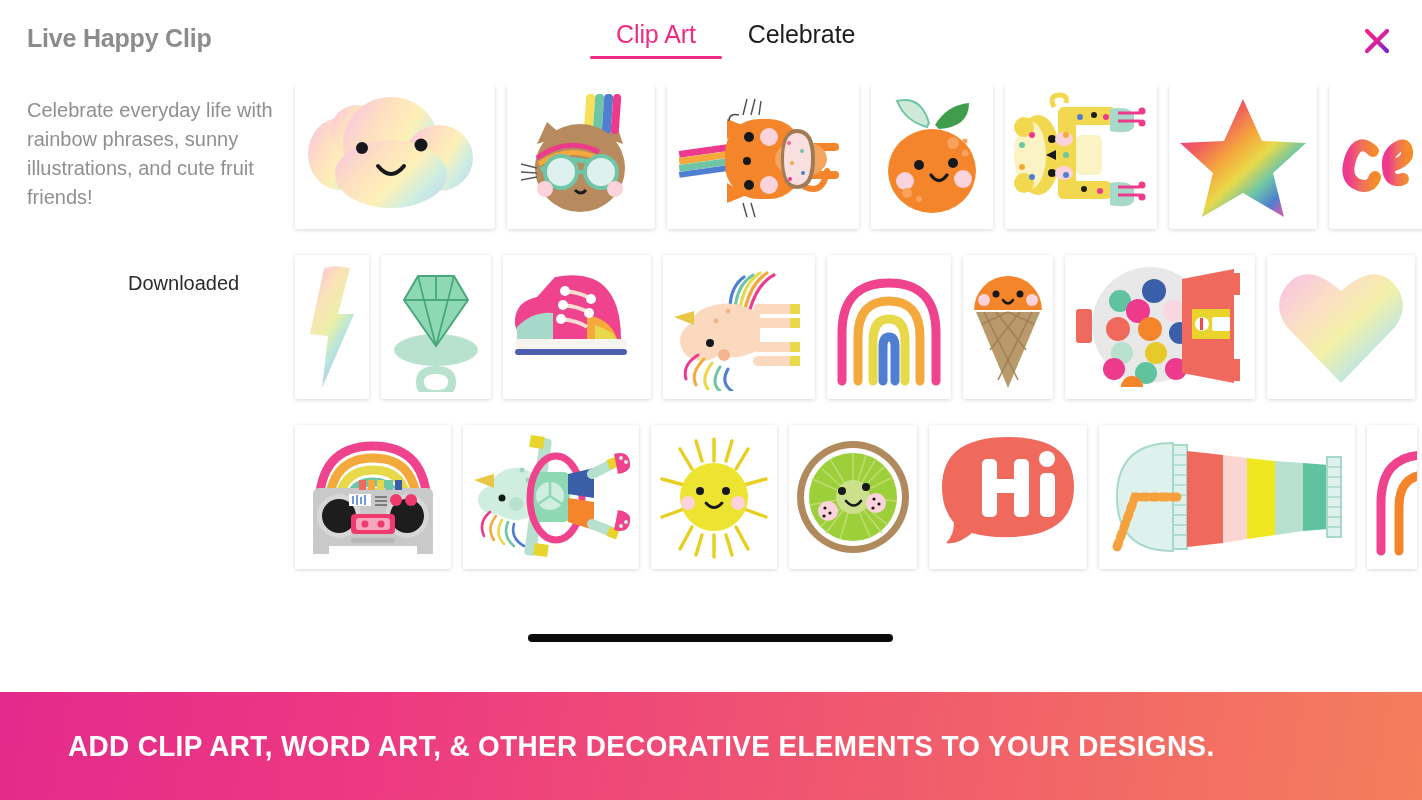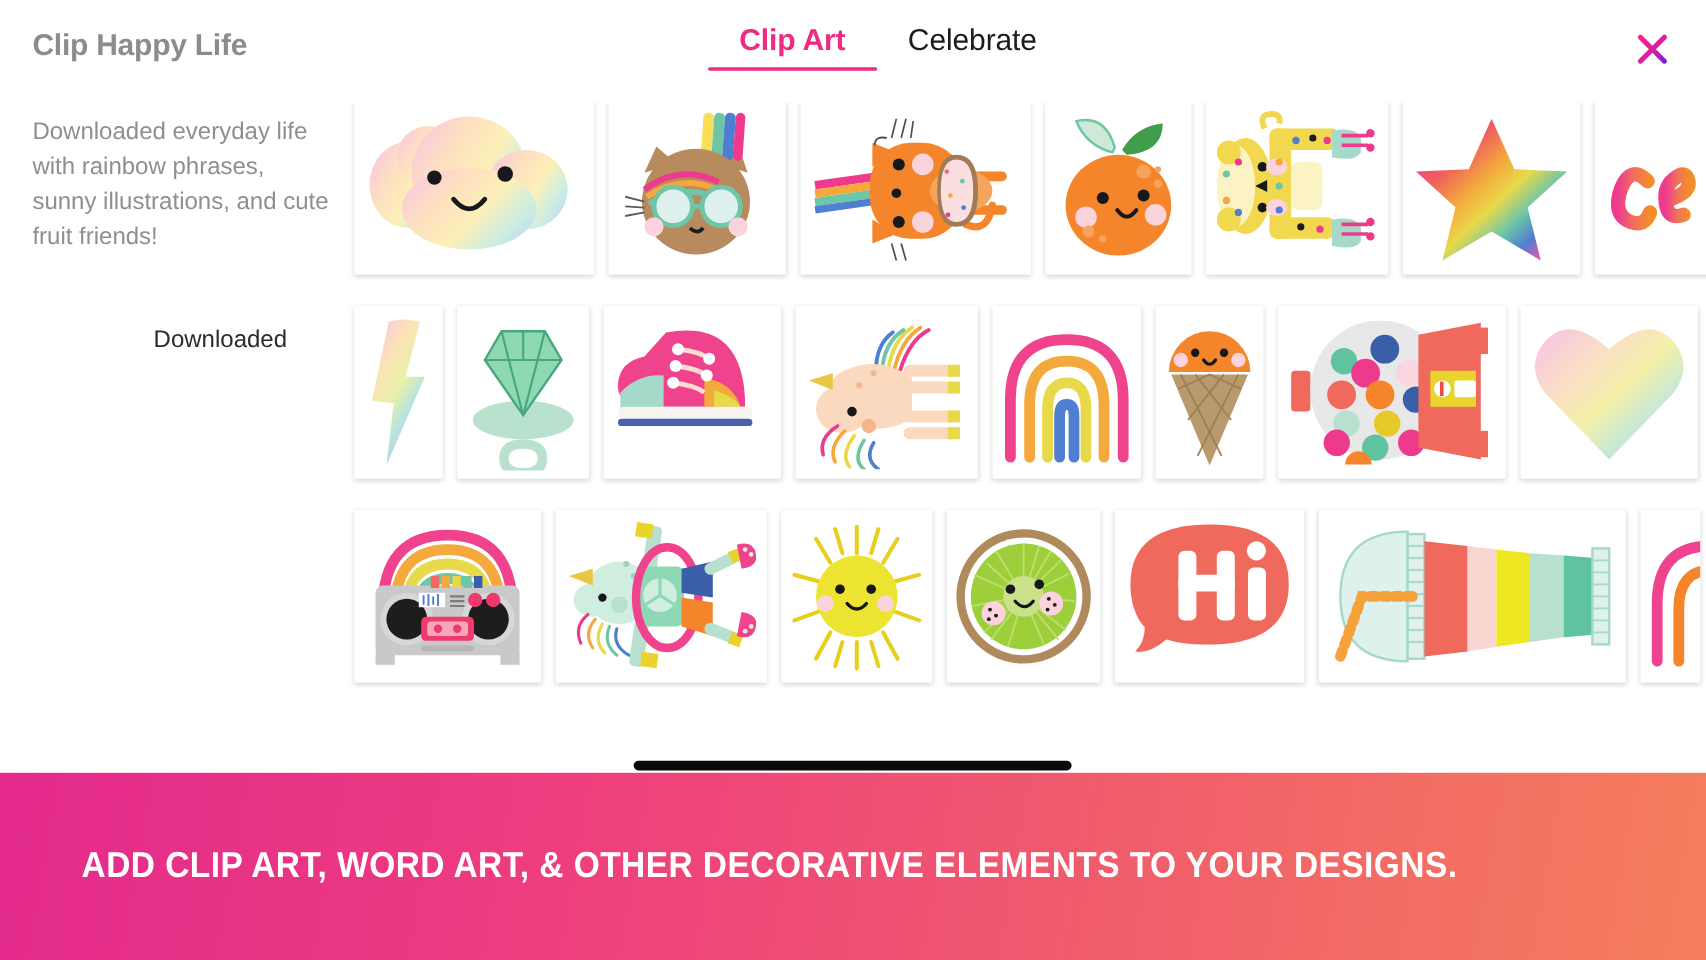--- a/index.html
+++ b/index.html
@@ -44,21 +44,21 @@
     position: relative;
     font-size: 25px;
     color: #1c1c1c;
     padding: 0 26px 10px 26px;
     cursor: pointer;
     white-space: nowrap;
     letter-spacing: -0.1px;
   }
   .tab.active {
     color: #ef2a82;
-    font-weight: bold;
+    font-weight: normal;
   }
   .tab.active::after {
     content: "";
     position: absolute;
     left: 0; right: 0; bottom: 0;
     height: 3px;
     background: #ef2a82;
     border-radius: 2px;
   }
   .close-btn {
@@ -131,21 +131,21 @@
     background: #0a0a0a;
     border-radius: 4px;
     cursor: pointer;
   }
 
   
   .banner {
     position: absolute;
     left: 0; bottom: 0;
     width: 1422px;
-    height: 156px;
+    height: 108px;
     background: linear-gradient(100deg, #e32a8c 0%, #ed3a81 28%, #f05a6d 62%, #f57e5c 100%);
     display: flex;
     align-items: center;
   }
   .banner-text {
     margin-left: 68px;
     color: #ffffff;
     font-size: 30px;
     font-weight: bold;
     letter-spacing: 0.4px;
@@ -154,21 +154,21 @@
     white-space: nowrap;
   }
 </style>
 </head>
 <body>
 
 <div id="app">
 
   <div class="header">
 
-    <div class="collection-title">Clip Happy Life</div>
+    <div class="collection-title">Live Happy Clip</div>
 
     <div class="tabs">
       <div class="tab active">
         <span>Clip Art</span>
       </div>
       <div class="tab">
         <span>Celebrate</span>
       </div>
     </div>
 
@@ -179,21 +179,21 @@
             <stop offset="0%" stop-color="#f5228b"></stop>
             <stop offset="55%" stop-color="#d4219f"></stop>
             <stop offset="100%" stop-color="#7a22d6"></stop>
           </linearGradient>
         </defs>
         <path d="M9 9 L29 29 M29 9 L9 29" stroke="url(#xg)" stroke-width="4.2" stroke-linecap="round" fill="none"></path>
       </svg>
     </div>
   </div>
 
-  <div class="desc">Downloaded everyday life with rainbow phrases, sunny illustrations, and cute fruit friends!</div>
+  <div class="desc">Celebrate everyday life with rainbow phrases, sunny illustrations, and cute fruit friends!</div>
 
   <div class="downloaded-label">Downloaded</div>
 
   <div class="rows">
 
     <div class="row row-1">
 
       <div class="tile" style="width:200px">
         <svg width="180" height="130" viewBox="0 0 180 130">
           <defs>

